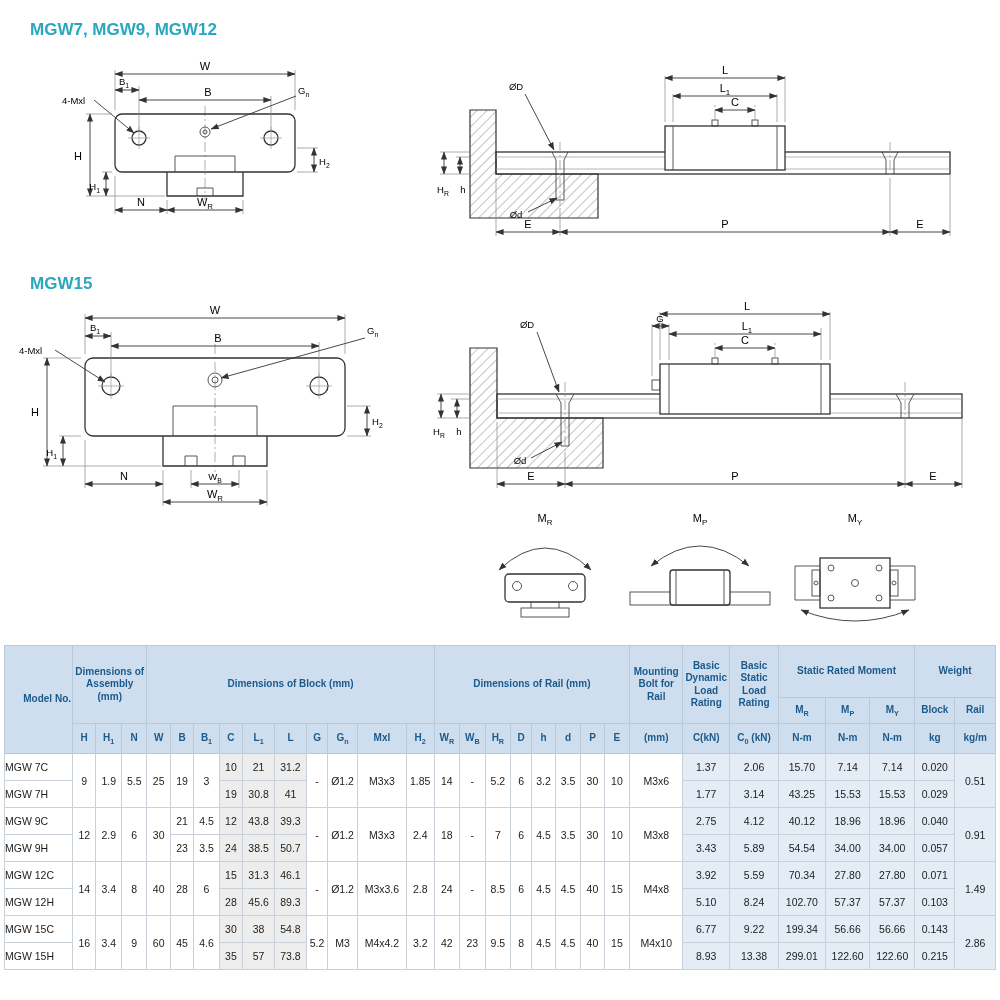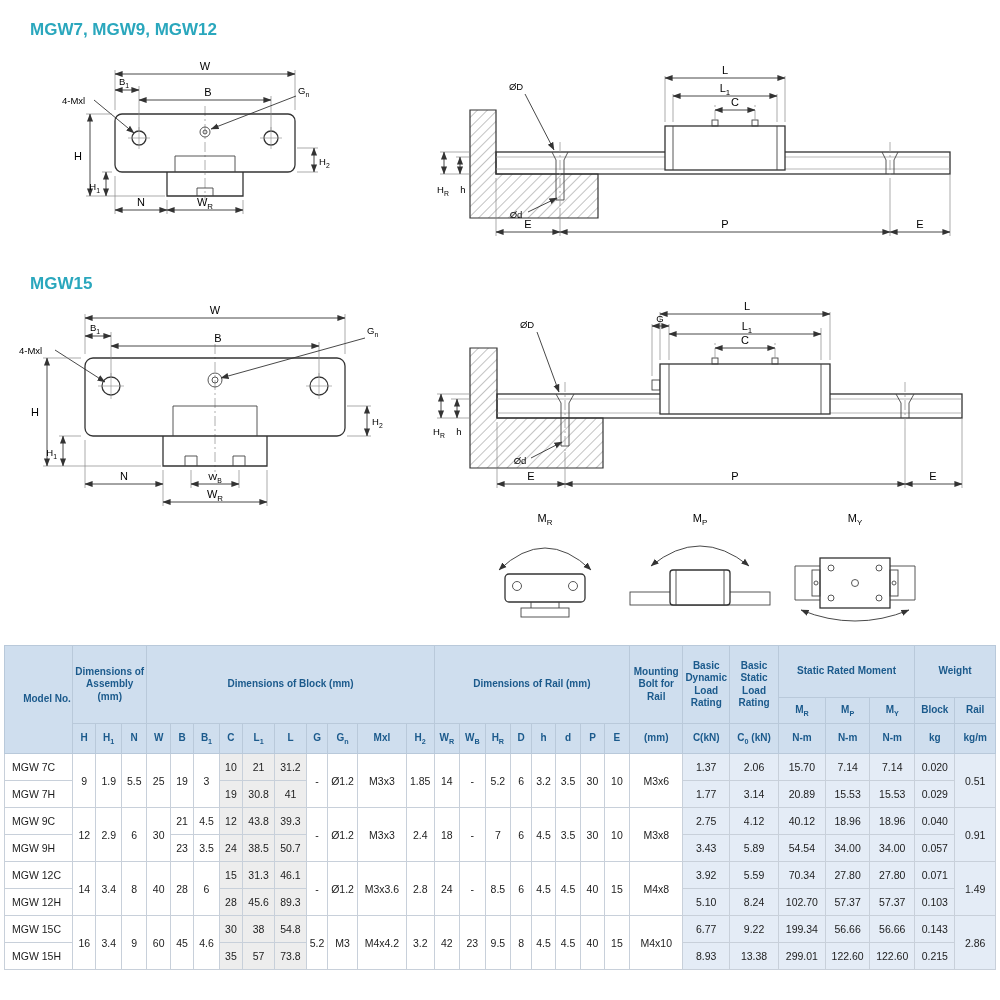--- a/index.html
+++ b/index.html
@@ -19,24 +19,24 @@
   .cl{stroke:#999;stroke-width:0.8;fill:none;stroke-dasharray:10 3 2 3}
   .cl2{stroke:#999;stroke-width:0.7;fill:none}
   .hat{fill:url(#hh);stroke:#333;stroke-width:1.2}
   table{position:absolute;left:4px;top:645px;width:992px;border-collapse:collapse;table-layout:fixed;font-size:10.5px;color:#1c1c1c;border:1px solid #9fb0c0}
   th{background:var(--header_bg,#cfdeee);color:var(--header_text,#1b5a8c);font-weight:bold;font-size:10px;border:1px solid #b9c9da;padding:1px;line-height:1.25;text-align:center;vertical-align:middle}
   thead tr:nth-child(1){height:52px}
   thead tr:nth-child(2){height:26px}
   thead tr:nth-child(3){height:30px}
   tbody tr{height:27px}
   td{border:1px solid #c8d0da;text-align:center;padding:1px 0;background:#fff;white-space:nowrap}
-  td.model{text-align:left;padding-left:7px}
+  td.model{text-align:left;padding-left:0}
   td.cg{background:var(--shade_gray,#ededed)}
   td.cb{background:var(--shade_blue,#e4ecf6)}
-  th.model-th{text-align:center;padding-left:18px}
+  th.model-th{text-align:right;padding-left:18px}
   sub{font-size:72%}
 </style>
 </head>
 <body>
 
 <div class="page">
 
   <div class="title" style="left:30px;top:20px">MGW7, MGW9, MGW12</div>
   <div class="title" style="left:30px;top:274px">MGW15</div>
 
@@ -433,21 +433,21 @@
           <td class="cb">0.020</td>
           <td rowspan="2" class="cb">0.51</td>
         </tr>
         <tr>
           <td class="model">MGW 7H</td>
           <td class="cg">19</td>
           <td class="cg">30.8</td>
           <td class="cg">41</td>
           <td class="cb">1.77</td>
           <td class="cb">3.14</td>
-          <td class="cb">20.89</td>
+          <td class="cb">43.25</td>
           <td class="cb">15.53</td>
           <td class="cb">15.53</td>
           <td class="cb">0.029</td>
         </tr>
         <tr>
           <td class="model">MGW 9C</td>
           <td rowspan="2">12</td>
           <td rowspan="2">2.9</td>
           <td rowspan="2">6</td>
           <td rowspan="2">30</td>

